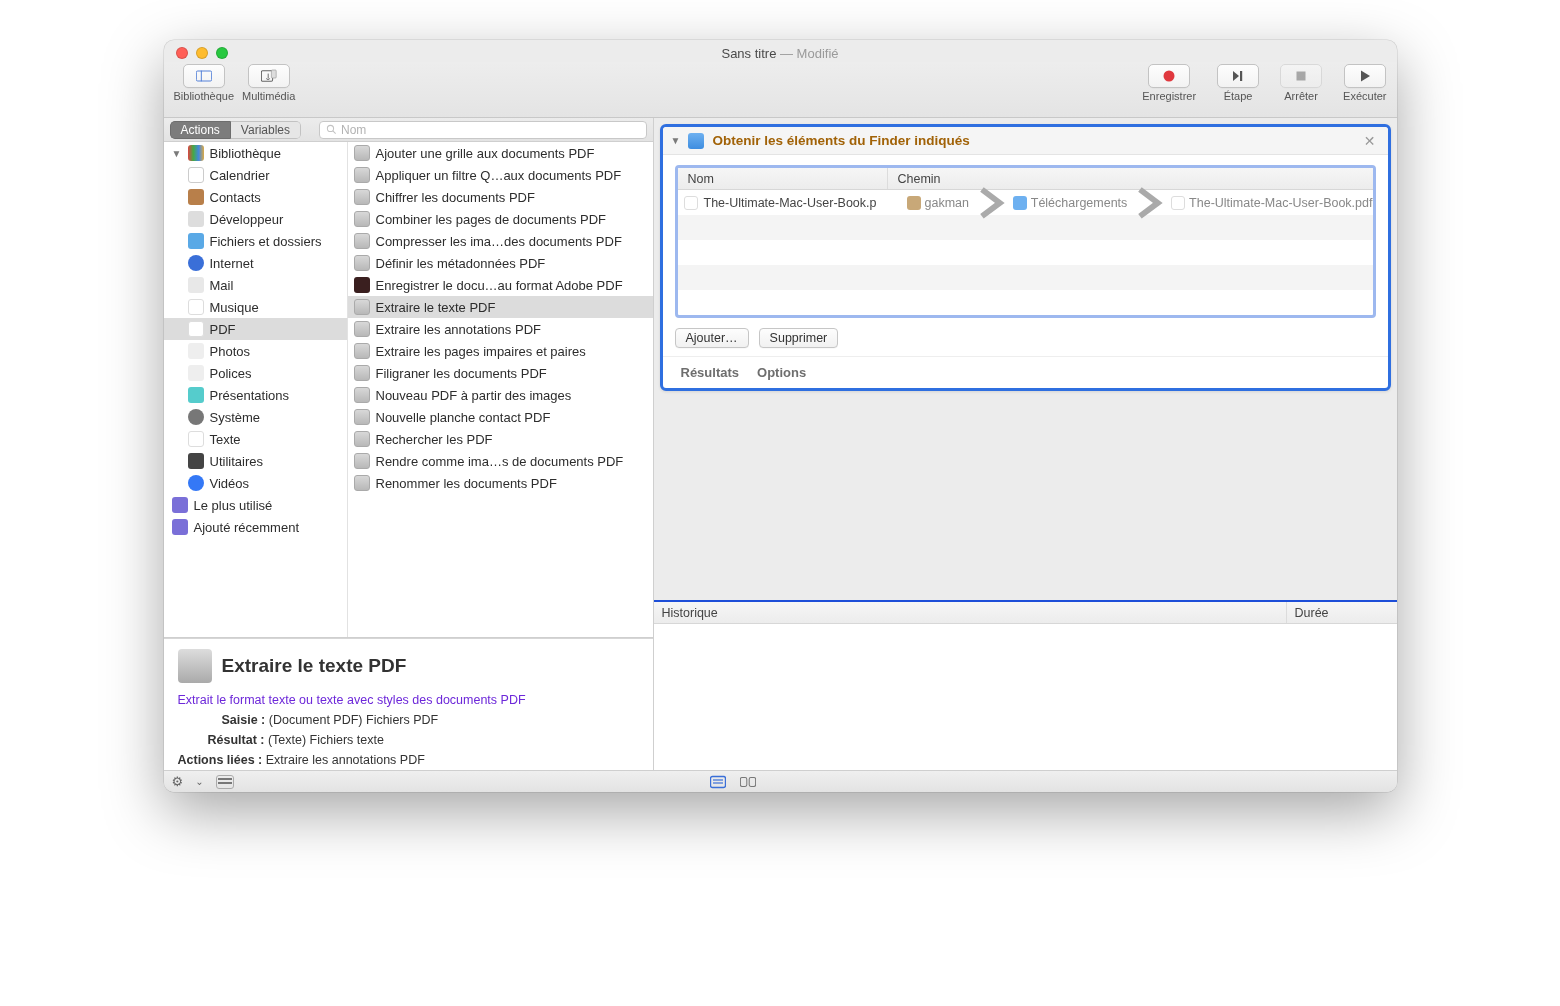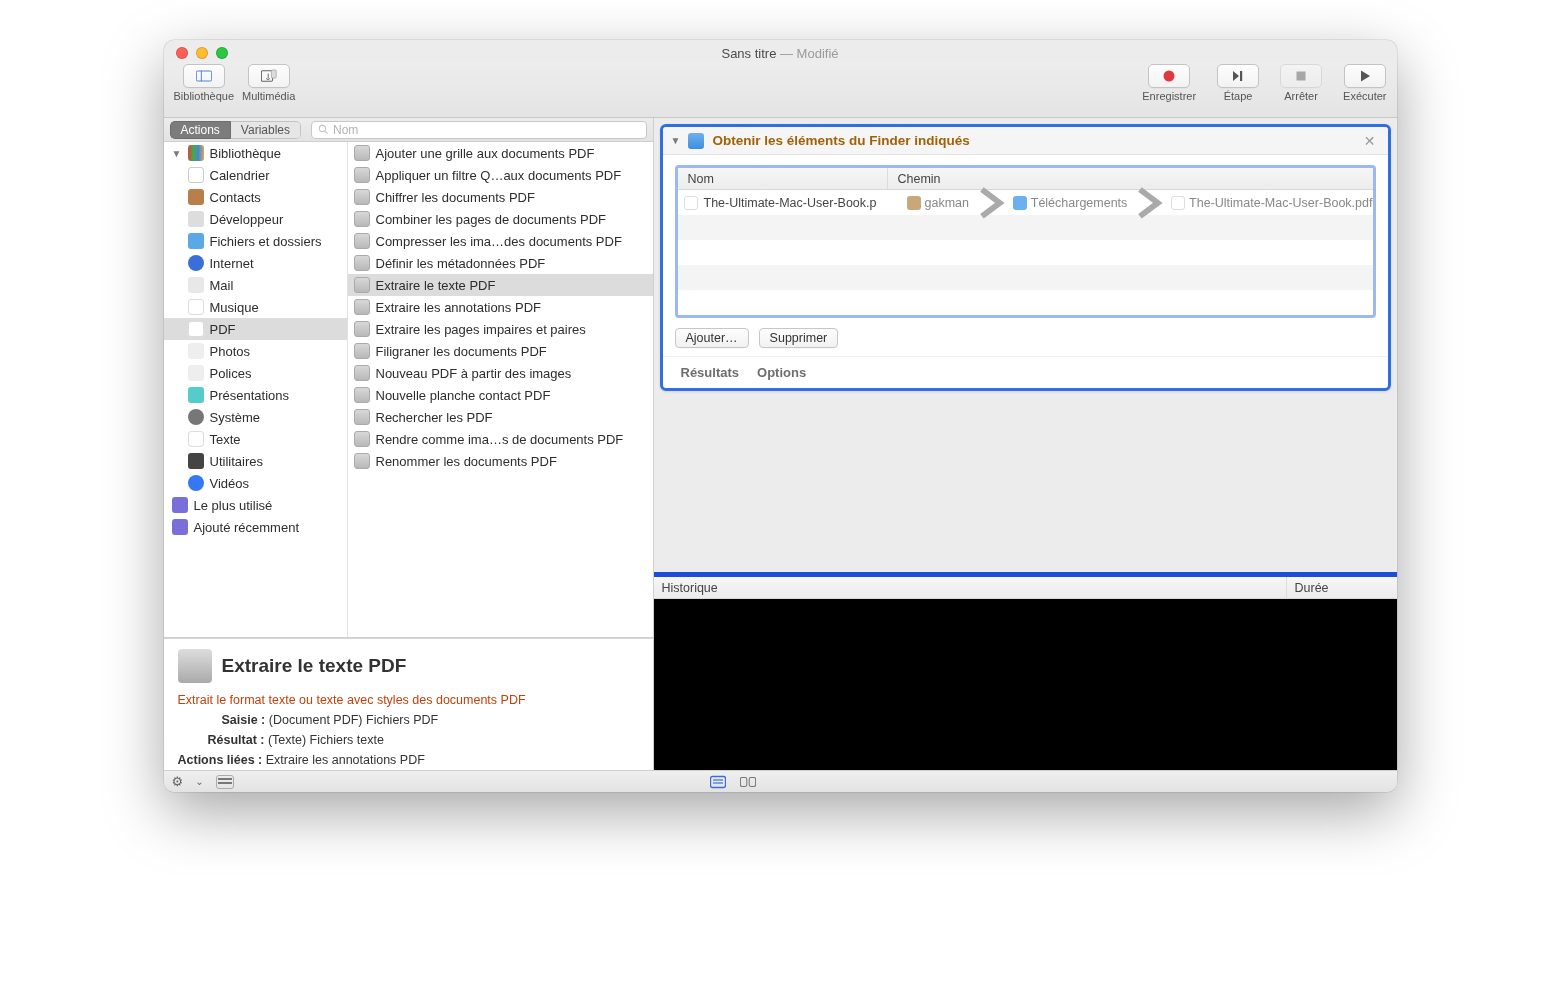--- a/index.html
+++ b/index.html
@@ -72,21 +72,21 @@
   .lib-pane {
     width: 490px;
     display: flex; flex-direction: column;
     border-right: 1px solid #cfcfcf;
     background: #fff;
   }
   .lib-header {
     height: 24px;
     background: linear-gradient(#ececec,#e3e3e3);
     border-bottom: 1px solid #cfcfcf;
-    display: flex; align-items: center; gap: 0;
+    display: flex; align-items: center; gap: 8px;
     padding-left: 6px;
   }
   .seg { display: flex; border-radius: 5px; overflow: hidden; height: 18px; }
   .seg-btn {
     padding: 0 10px; font-size: 12px; display: flex; align-items: center;
     background: #e6e6e6; border: 0.5px solid #c2c2c2;
     color: #555;
   }
   .seg-btn:first-child { border-radius: 4px 0 0 4px; }
   .seg-btn:last-child { border-radius: 0 4px 4px 0; border-left: none; }
@@ -132,21 +132,21 @@
   .ic-adobe { background: #3a1f1f; }
   
   .desc-pane {
     height: 132px; padding: 10px 14px; background: #fff;
     display: flex; flex-direction: column; gap: 6px;
     border-top: 1px solid #d6d6d6;
   }
   .desc-title-row { display: flex; align-items: center; gap: 10px; }
   .desc-title { font-size: 19px; font-weight: 700; color: #333; }
   .desc-big-icon { width: 34px; height: 34px; border-radius: 4px; background: linear-gradient(#ddd,#aaa); }
-  .desc-body { font-size: 12.5px; color: #c2410c; margin-top:4px; }
+  .desc-body { font-size: 12.5px; color: #6d28d9; margin-top:4px; }
   .desc-kv { font-size: 12.5px; color: #333; }
   .desc-kv b { font-weight: 600; }
   
   .work-pane { flex: 1; display: flex; flex-direction: column; background: #ececec; }
   .workflow-canvas { flex: 1; padding: 6px; overflow: auto; }
   .action-card {
     background: #fff; border: 3px solid #2f6fe0; border-radius: 6px;
     display: flex; flex-direction: column;
     box-shadow: 0 1px 3px rgba(0,0,0,0.1);
   }
@@ -186,21 +186,21 @@
     box-shadow: 0 0.5px 0 rgba(0,0,0,0.05);
   }
   .action-btns { display: flex; gap: 10px; margin-top: 10px; }
   .action-footer {
     display: flex; gap: 18px; padding: 8px 18px;
     font-weight: 700; color: #6e6e6e; font-size: 13px;
     border-top: 1px solid #eee;
   }
   
   .log-area {
-    height: 198px; border-top: 5px solid #1d4ed8; background: #000000;
+    height: 170px; border-top: 2px solid #1d4ed8; background: #ffffff;
   }
   .log-head {
     height: 22px; display: flex; background: linear-gradient(#f6f6f6,#ececec);
     border-bottom: 1px solid #d7d7d7; font-size: 12.5px; color: #444;
   }
   .log-head > div { display: flex; align-items: center; padding-left: 8px; border-right: 1px solid #dcdcdc; }
   .log-head .lh-hist { flex: 1; }
   .log-head .lh-dur { width: 110px; border-right: none; }
   .log-body { height: calc(100% - 22px); }
   
@@ -404,20 +404,24 @@
                 <span class="ic ic-action"></span>
                 <span>Combiner les pages de documents PDF</span>
               </div>
               <div class="lib-row" style="padding-left: 6px;">
                 <span class="ic ic-action"></span>
                 <span>Compresser les ima…des documents PDF</span>
               </div>
               <div class="lib-row" style="padding-left: 6px;">
                 <span class="ic ic-action"></span>
                 <span>Définir les métadonnées PDF</span>
+              </div>
+              <div class="lib-row" style="padding-left: 6px;">
+                <span class="ic ic-adobe"></span>
+                <span>Enregistrer le docu…au format Adobe PDF</span>
               </div>
               <div class="lib-row selected" style="padding-left: 6px;">
                 <span class="ic ic-action"></span>
                 <span>Extraire le texte PDF</span>
               </div>
               <div class="lib-row" style="padding-left: 6px;">
                 <span class="ic ic-action"></span>
                 <span>Extraire les annotations PDF</span>
               </div>
               <div class="lib-row" style="padding-left: 6px;">

